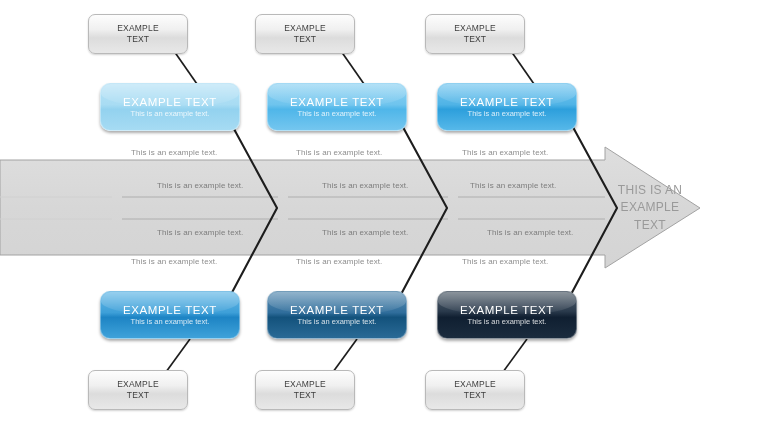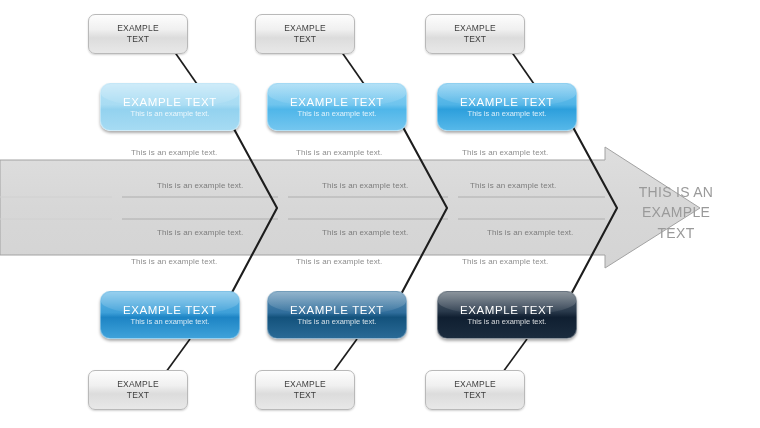--- a/index.html
+++ b/index.html
@@ -81,24 +81,24 @@
     font-size:8px;
     color:#8e8e8e;
     white-space:nowrap;
     letter-spacing:.1px;
   }
   .btext.dark{color:#7d7d7d;}
 
   
   .headlabel{
     position:absolute;
-    left:633px;top:182px;
+    left:607px;top:182px;
     width:86px;
     text-align:center;
-    font-size:14px;
+    font-size:12px;
     line-height:1.45;
     color:#9a9a9a;
     letter-spacing:.3px;
   }
 </style>
 </head>
 <body>
 
 <div id="stage">
 

